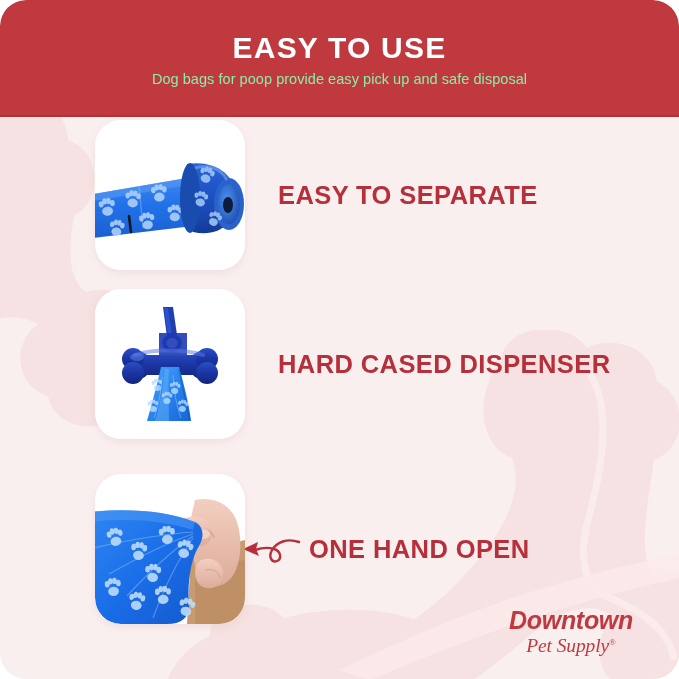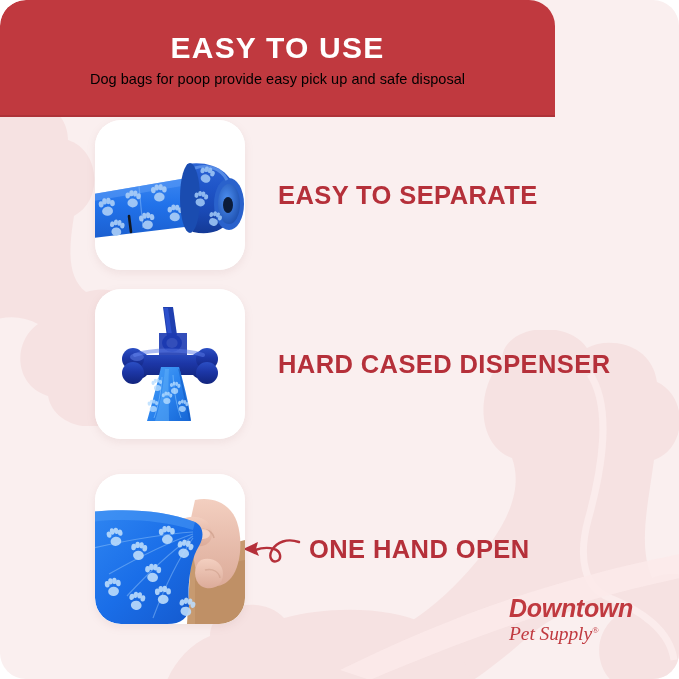--- a/index.html
+++ b/index.html
@@ -8,29 +8,29 @@
 
   .poster{position:relative;width:679px;height:679px;overflow:hidden;
           border-radius:26px;background:#faefef;}
 
   
   .bg-layer{position:absolute;inset:0;overflow:hidden;z-index:0;}
   .bone{position:absolute;fill:#f6e2e2;}
   .bone.outline{fill:none;stroke:#fbecec;stroke-width:7;}
 
   
-  .header{position:absolute;left:0;top:0;width:555px;height:117px;
+  .header{position:absolute;left:0;top:0;width:679px;height:117px;
           background:#c0393f;z-index:5;
           border-top-left-radius:26px;border-top-right-radius:26px;
           border-bottom:2px solid #ae3238;
           display:flex;flex-direction:column;align-items:center;
           justify-content:center;box-sizing:border-box;padding-top:4px;}
   .header-title{color:#ffffff;font-size:30px;font-weight:bold;
                 letter-spacing:1.2px;line-height:1;margin:0 0 9px 0;}
-  .header-sub{color:#000000;font-size:14.5px;font-weight:normal;
+  .header-sub{color:#86efac;font-size:14.5px;font-weight:normal;
               letter-spacing:.05px;line-height:1;margin:0;}
 
   
   .rows{position:absolute;left:0;top:117px;width:679px;height:562px;z-index:4;}
   .row{position:absolute;left:0;width:679px;height:150px;
        display:flex;align-items:center;}
 
   .row1{top:3px;}
   .row2{top:172px;}
   .row3{top:357px;}
@@ -41,22 +41,22 @@
   .photo-inner{position:absolute;inset:0;overflow:hidden;border-radius:26px;}
 
   .label{margin-left:33px;color:#b5303a;font-size:25.5px;
          font-weight:bold;letter-spacing:.4px;white-space:nowrap;}
   .label.with-arrow{margin-left:8px;}
 
   .arrow-wrap{width:62px;height:46px;margin-left:-6px;flex:0 0 auto;
               display:flex;align-items:center;}
 
   
-  .logo{position:absolute;right:46px;bottom:36px;z-index:6;
-        line-height:1;}
+  .logo{position:absolute;right:46px;bottom:24px;z-index:6;
+        text-align:center;line-height:1;}
   .logo-top{color:#c0393f;font-size:25px;font-weight:bold;
             font-style:italic;letter-spacing:-.3px;
             display:block;margin-bottom:3px;}
   .logo-bot{color:#c0393f;font-size:19.5px;font-style:italic;
             letter-spacing:-.1px;display:block;font-family:Liberation Serif, serif;}
   .logo-reg{font-size:9px;vertical-align:super;font-style:normal;}
 </style>
 </head>
 <body>
 

